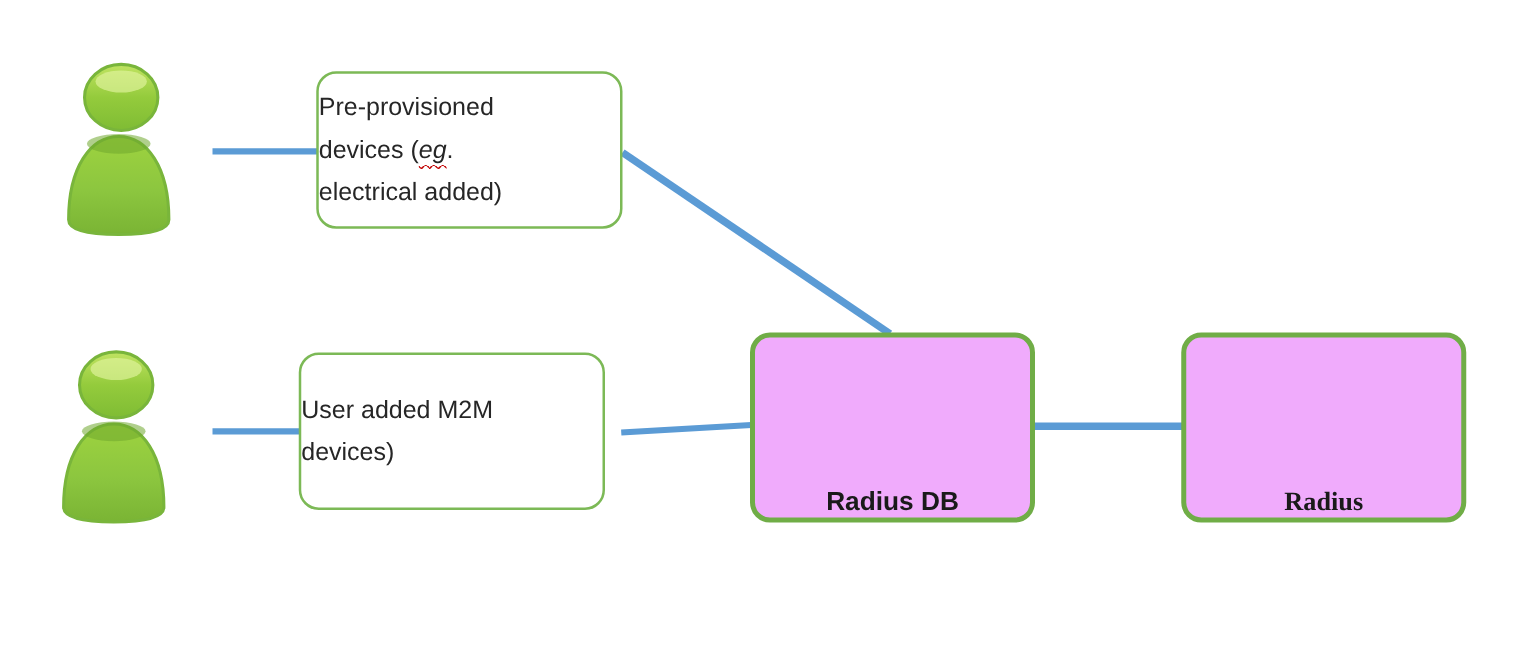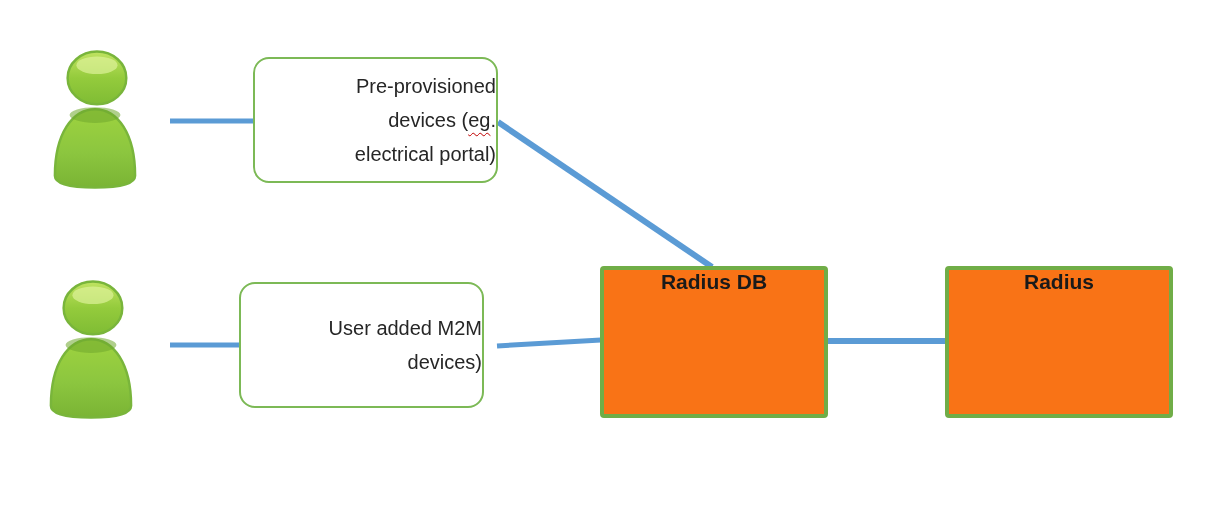--- a/index.html
+++ b/index.html
@@ -26,54 +26,55 @@
   .person-2 { left: 46px; top: 278px; width: 90px; height: 142px; }
   .textbox {
     position: absolute;
     box-sizing: border-box;
     border: 2px solid var(--thin-border-green, #7CB956);
     border-radius: 16px;
     background: #ffffff;
     display: flex;
     flex-direction: column;
     justify-content: center;
-    align-items: flex-end;
+    align-items: flex-start;
     text-align: center;
     font-size: 20px;
     line-height: 34px;
     color: var(--text, #262626);
     z-index: 1;
   }
   .box-1 { left: 253px; top: 57px;  width: 245px; height: 126px; }
   .box-2 { left: 239px; top: 282px; width: 245px; height: 126px; }
   .bignode {
     position: absolute;
     box-sizing: border-box;
     top: 266px;
     width: 228px;
     height: 152px;
     border: 4px solid var(--thick-border-green, #70AD47);
-    border-radius: 4px;
-    background: #f97316;
+    border-radius: 16px;
+    background: #f0abfc;
     display: flex;
-    align-items: flex-start;
+    align-items: flex-end;
     justify-content: center;
     font-size: 21px;
     font-weight: bold;
     color: #1a1a1a;
     z-index: 1;
   }
   .node-radius-db { left: 600px; }
-  .node-radius   { left: 945px; }
+  .node-radius   { left: 945px; font-family: Liberation Serif, serif; }
   .misspell {
     text-decoration-line: underline;
     text-decoration-style: wavy;
     text-decoration-color: var(--spellcheck-red, #C00000);
     text-decoration-thickness: 1px;
     text-underline-offset: 5px;
+    font-style: italic;
   }
 </style>
 </head>
 <body>
 
 <div class="canvas">
 
   <svg width="0" height="0" style="position:absolute" aria-hidden="true">
     <defs>
       <linearGradient id="gHead" x1="0" y1="0" x2="0" y2="1">
@@ -107,21 +108,21 @@
   <svg class="person person-2" viewBox="0 0 92 144">
     <ellipse cx="48" cy="30" rx="30" ry="27" fill="url(#gHead)" stroke="#79B53B" stroke-width="2.5"></ellipse>
     <ellipse cx="48" cy="17" rx="21" ry="9" fill="#E2F4A0" opacity="0.65"></ellipse>
     <path d="M5,130 C5,87 23,62 46,62 C69,62 87,87 87,130 C87,139 69,142 46,142 C23,142 5,139 5,130 Z" fill="url(#gBody)" stroke="#79B53B" stroke-width="2.5"></path>
     <ellipse cx="46" cy="68" rx="26" ry="8" fill="#6FA82E" opacity="0.55"></ellipse>
   </svg>
 
   <div class="textbox box-1">
     <div class="tline">Pre-provisioned</div>
     <div class="tline"><span>devices (</span><span class="misspell">eg</span><span>.</span></div>
-    <div class="tline">electrical portal)</div>
+    <div class="tline">electrical added)</div>
   </div>
 
   <div class="textbox box-2">
     <div class="tline">User added M2M</div>
     <div class="tline">devices)</div>
   </div>
 
   <div class="bignode node-radius-db">
     <span>Radius DB</span>
   </div>

